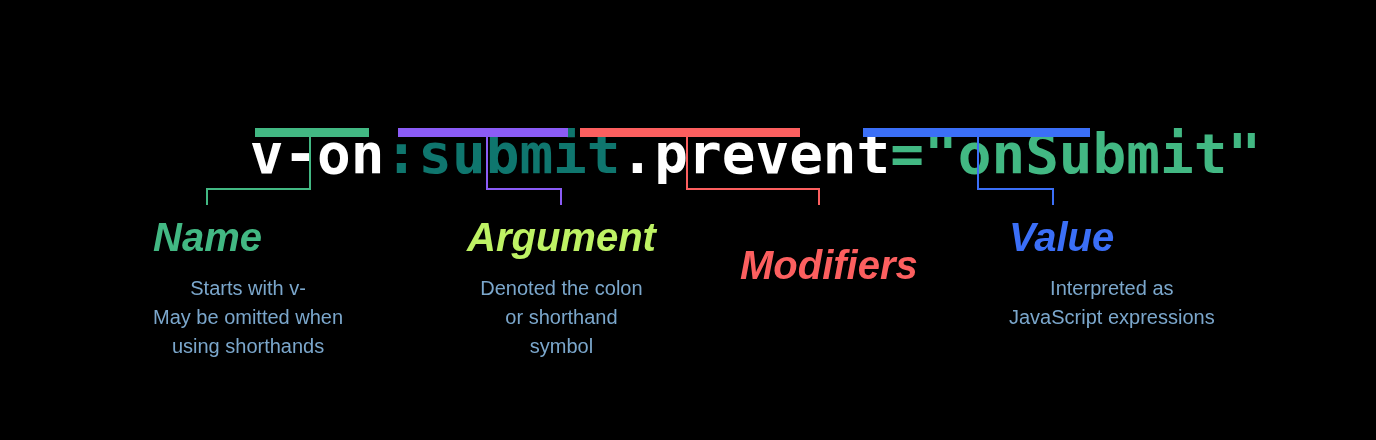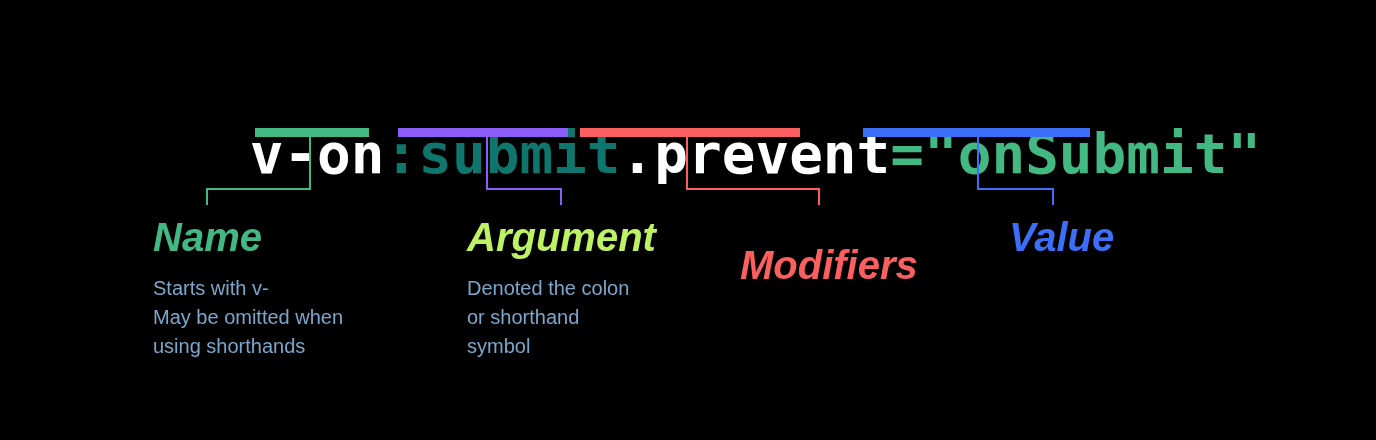--- a/index.html
+++ b/index.html
@@ -61,20 +61,21 @@
     font-style: italic;
   }
   .col-desc {
     font-family: "Liberation Sans", sans-serif;
     font-size: 20px;
     font-weight: 400;
     line-height: 29px;
     color: #7ba7cc;
     white-space: pre-line;
     margin: 0;
+    text-align: center;
   }
 </style>
 </head>
 <body style="background: rgb(0, 0, 0);">
 
 <div id="stage" style="background: rgb(0, 0, 0);">
 
   <div id="code-line" style="color: rgb(66, 184, 131);">
     <span style="color: #ffffff;">v-on</span><span style="color: #0f766e;">:submit</span><span style="color: #ffffff; margin-top: 12px;">.prevent</span><span style="color: rgb(66, 184, 131);">="onSubmit"</span>
   </div>
@@ -105,15 +106,17 @@
 or shorthand
 symbol</div>
   </div>
 
   <div class="col" style="left:740px;margin-top:28px;">
     <div class="col-title" style="color: rgb(252, 95, 95);">Modifiers</div>
   </div>
 
   <div class="col" style="left:1009px;">
     <div class="col-title" style="color: rgb(59, 111, 247);">Value</div>
+    <div class="col-desc" style="color: rgb(123, 167, 204);">Interpreted as
+JavaScript expressions</div>
   </div>
 
 </div>
 
 </body></html>

